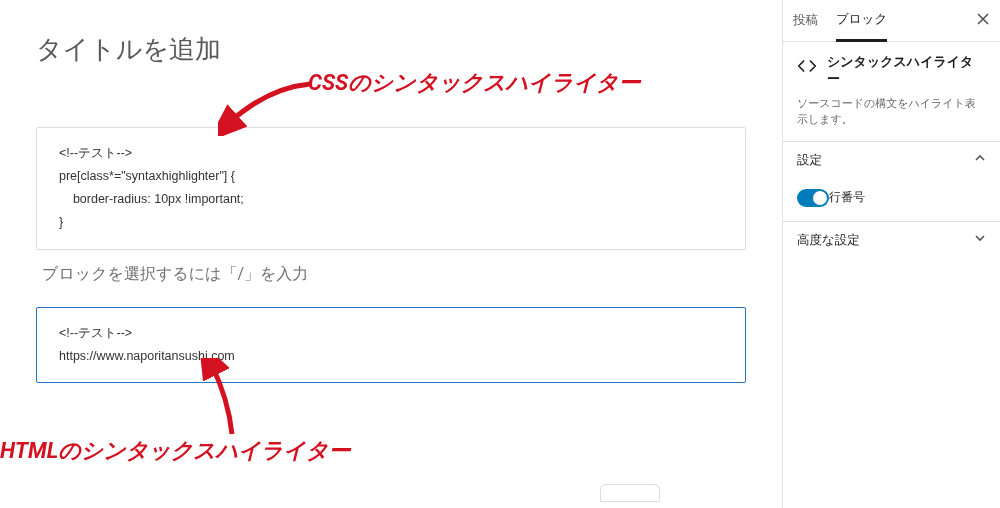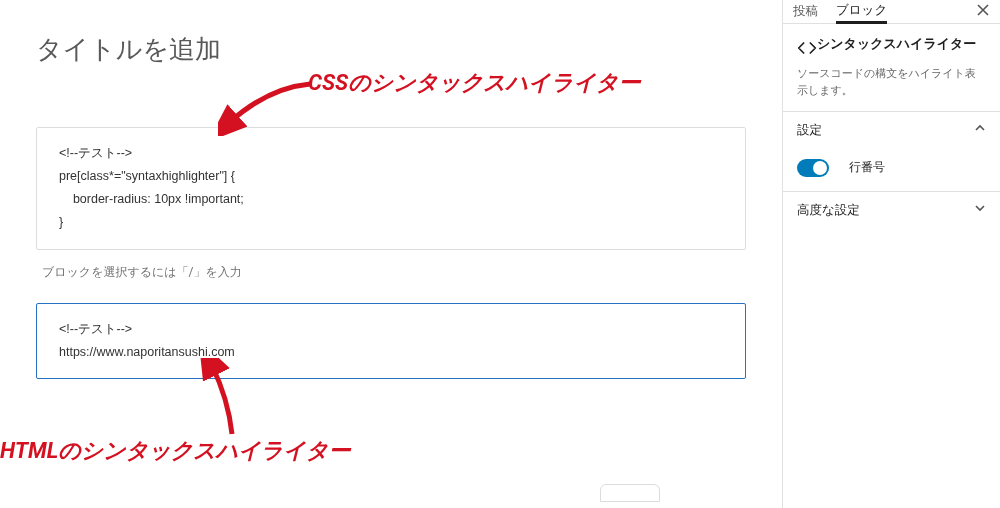--- a/index.html
+++ b/index.html
@@ -2,50 +2,50 @@
 <html><head>
 <meta charset="utf-8">
 <style>
   * { box-sizing: border-box; margin: 0; padding: 0; }
   html, body { width: 1000px; height: 508px; font-family: -apple-system, BlinkMacSystemFont, "Segoe UI", Roboto, sans-serif; background: #fff; color: #1e1e1e; overflow: hidden; }
   .app { display: flex; width: 100%; height: 100%; }
   .editor { flex: 1 1 auto; padding: 32px 36px 0 36px; position: relative; overflow: hidden; }
   .sidebar { width: 218px; border-left: 1px solid #e0e0e0; display: flex; flex-direction: column; font-size: 12px; }
 
   
-  .sb-tabs { display: flex; align-items: center; border-bottom: 1px solid #e0e0e0; height: 24px; padding: 0 10px; gap: 18px; position: relative; }
+  .sb-tabs { display: flex; align-items: center; border-bottom: 1px solid #e0e0e0; height: 42px; padding: 0 10px; gap: 18px; position: relative; }
   .sb-tab { font-size: 12.5px; color: #5a5a5a; cursor: pointer; height: 100%; display: flex; align-items: center; }
   .sb-tab.active { color: #1e1e1e; font-weight: 500; border-bottom: 3px solid #1e1e1e; margin-bottom: -1px; }
   .sb-close { margin-left: auto; font-size: 16px; color: #555; cursor: pointer; }
 
-  .sb-block-head { display: flex; align-items: flex-start; padding: 12px 14px 8px; }
+  .sb-block-head { display: flex; align-items: flex-start; gap: 10px; padding: 12px 14px 8px; }
   .sb-block-head svg { flex: 0 0 auto; margin-top: 2px; }
   .sb-block-title { font-size: 13px; font-weight: 600; line-height: 1.3; }
   .sb-block-desc { font-size: 11px; color: #666; padding: 0 14px 12px 14px; line-height: 1.5; }
   .sb-sep { border-top: 1px solid #e0e0e0; }
 
   .sb-section-head { display: flex; align-items: flex-start; justify-content: space-between; padding: 10px 14px; font-size: 12.5px; font-weight: 500; cursor: pointer; }
   .sb-chevron { font-size: 12px; color: #555; }
 
   .sb-body { padding: 0 14px 12px; }
   .sb-label { font-size: 11px; color: #555; margin-bottom: 4px; display: block; }
   .sb-select { width: 100%; height: 28px; border: 1px solid #8c8f94; border-radius: 2px; background: #fff; font-size: 12px; padding: 0 24px 0 8px; position: relative; display: flex; align-items: center; cursor: pointer; }
   .sb-select .caret { position: absolute; right: 6px; top: 50%; transform: translateY(-50%); pointer-events: none; }
   .sb-note { font-size: 10.5px; color: #555; line-height: 1.6; margin-top: 10px; }
 
-  .sb-toggle-row { display: flex; gap: 20px; padding: 10px 14px 14px; }
+  .sb-toggle-row { display: flex; gap: 0; padding: 10px 14px 14px; }
   .toggle { width: 32px; height: 18px; border-radius: 9px; background: #007cba; position: relative; cursor: pointer; }
   .toggle::after { content: ""; width: 14px; height: 14px; border-radius: 50%; background: #fff; position: absolute; top: 2px; right: 2px; }
   .toggle-label { font-size: 12px; }
 
   
   .title { font-size: 26px; font-weight: 400; color: #595959; margin-bottom: 60px; }
   .code-box { border: 1px solid #ddd; border-radius: 2px; padding: 14px 22px; font-family: Liberation Sans, sans-serif; font-size: 12.5px; line-height: 1.85; color: #333; margin-bottom: 14px; background: #fff; white-space: pre; }
   .code-box.selected { border: 1.5px solid #2673c1; }
-  .prompt { font-size: 12px; color: #707070; margin: 10px 0 22px 6px; }
+  .prompt { font-size: 16px; color: #707070; margin: 10px 0 22px 6px; }
 
   
   .anno { position: absolute; color: #d31120; font-weight: 700; font-style: italic; font-size: 22px; white-space: nowrap; }
   .arrow { position: absolute; }
 
   
   .phantom-bar { position: absolute; bottom: 6px; left: 600px; width: 60px; height: 18px; border: 1px solid #ddd; border-top-left-radius: 6px; border-top-right-radius: 6px; }
 </style>
 </head>
 <body>

